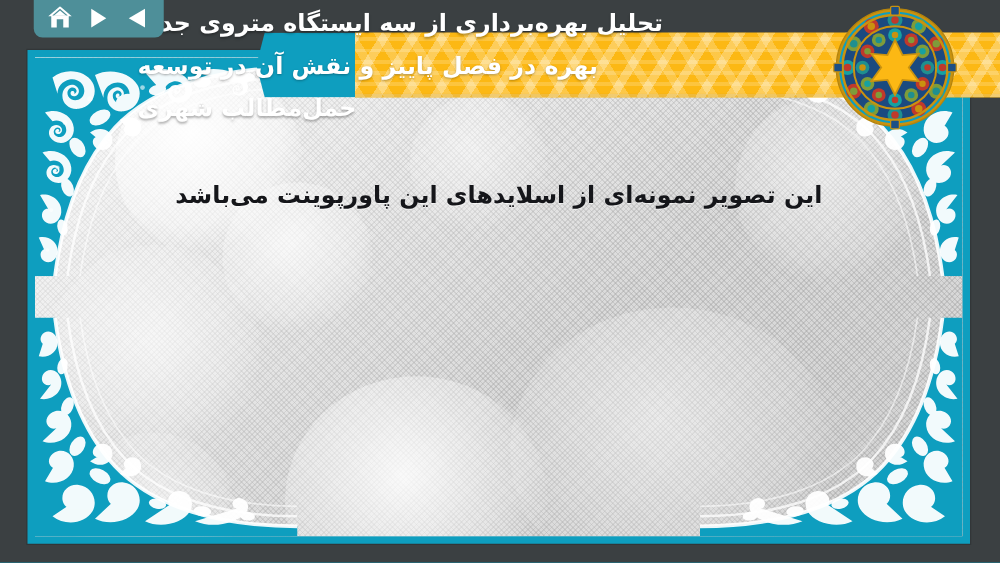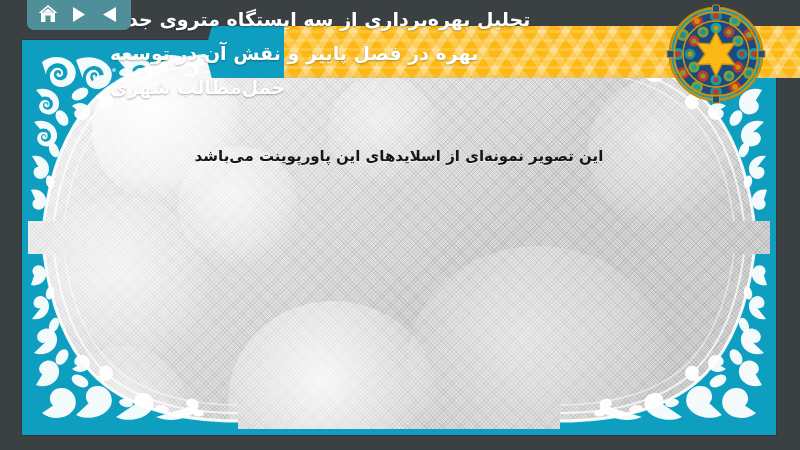--- a/index.html
+++ b/index.html
@@ -54,21 +54,21 @@
   
   .body-text{
     position:absolute;left:0;right:0;top:96px;
     text-align:center;
     direction:rtl;
     padding:0 28px;
     box-sizing:border-box;
   }
   .body-line{
     color:#15161a;
-    font-size:15px;
+    font-size:19px;
     line-height:29px;
     font-weight:700;
     white-space:nowrap;
     text-shadow:0 1px 0 rgba(255,255,255,.55);
     letter-spacing:0px;
   }
 
   
   .banner-wrap{position:absolute;left:0;top:0;width:800px;height:102px;}
 

